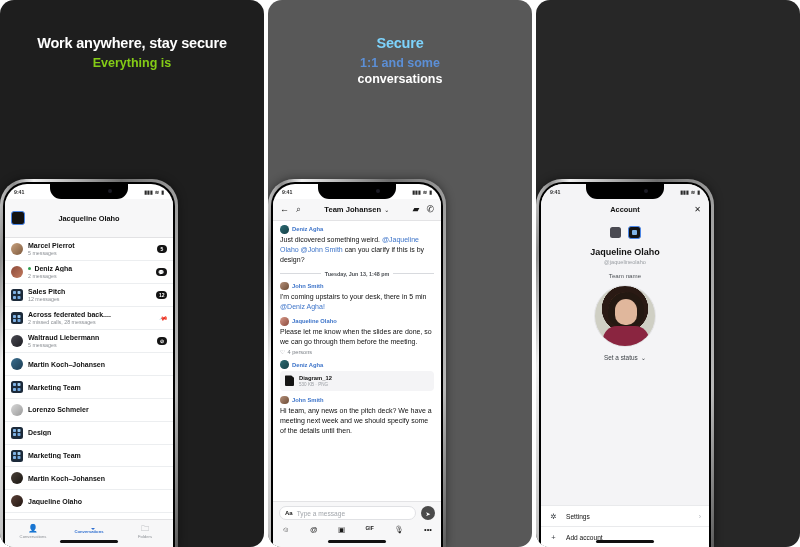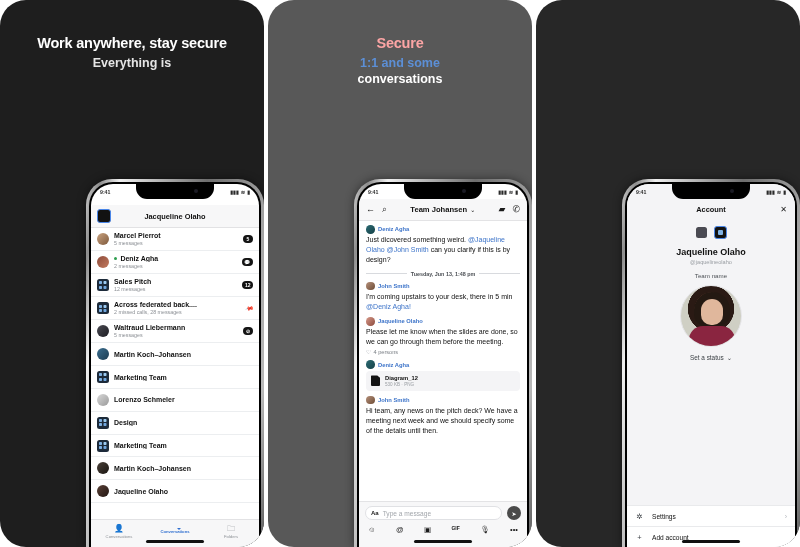--- a/index.html
+++ b/index.html
@@ -11,47 +11,47 @@
   }
   .screens {
     display: flex;
     width: 800px; height: 547px;
     gap: 4px;
     background: #fff;
   }
   .panel {
     position: relative;
     flex: 1 1 0;
-    border-radius: 26px;
+    border-radius: 14px;
     overflow: hidden;
     display: flex;
     flex-direction: column;
-    align-items: flex-end;
+    align-items: flex-start;
   }
   .panel.p1 { background: #1e1e1e; }
   .panel.p2 { background: #585858; }
   .panel.p3 { background: #272727; }
 
   .caption { padding-top: 34px; text-align: center; width: 100%; }
   .caption .head {
     color: #ffffff;
     font-size: 14.5px;
     font-weight: bold;
     line-height: 18px;
     letter-spacing: -0.2px;
   }
   .caption .sub {
-    color: #e5e5e5;
+    color: #84cc16;
     font-size: 12.5px;
     font-weight: bold;
     line-height: 16px;
     margin-top: 3px;
   }
   .panel.p2 .caption .sub { color: #5c8fd6; }
-  .panel.p2 .caption .head { color: #fca5a5; }
+  .panel.p2 .caption .head { color: #7dd3fc; }
   .sub .white { color: #ffffff; }
 
   
   .phone {
     position: relative;
     width: 178px;
     height: 368px;
     margin-top: auto;
     border-radius: 26px 26px 0 0;
     background: linear-gradient(100deg,#cfcfcf 0%,#8d8d8d 6%,#efefef 14%,#6e6e6e 50%,#b9b9b9 88%,#5a5a5a 100%);
@@ -101,25 +101,24 @@
     position: absolute; bottom: 4px; left: 50%;
     transform: translateX(-50%);
     width: 58px; height: 3px; border-radius: 2px;
     background: #111; z-index: 20;
   }
 
   
   .p1head {
     flex: 0 0 21px;
     display: flex; align-items: center;
-    padding: 4px 6px;
+    padding: 12px 6px;
     background: #f7f7f8;
     border-bottom: 1px solid #e2e2e4;
     position: relative;
-    margin-top: 6px;
   }
   .p1head .logo {
     width: 14px; height: 14px; border-radius: 3px;
     background: #121212;
     border: 1.2px solid #4a86e8;
   }
   .p1head .ttl {
     position: absolute; left: 0; right: 0;
     text-align: center;
     font-size: 7.4px; font-weight: bold; color: #111;

